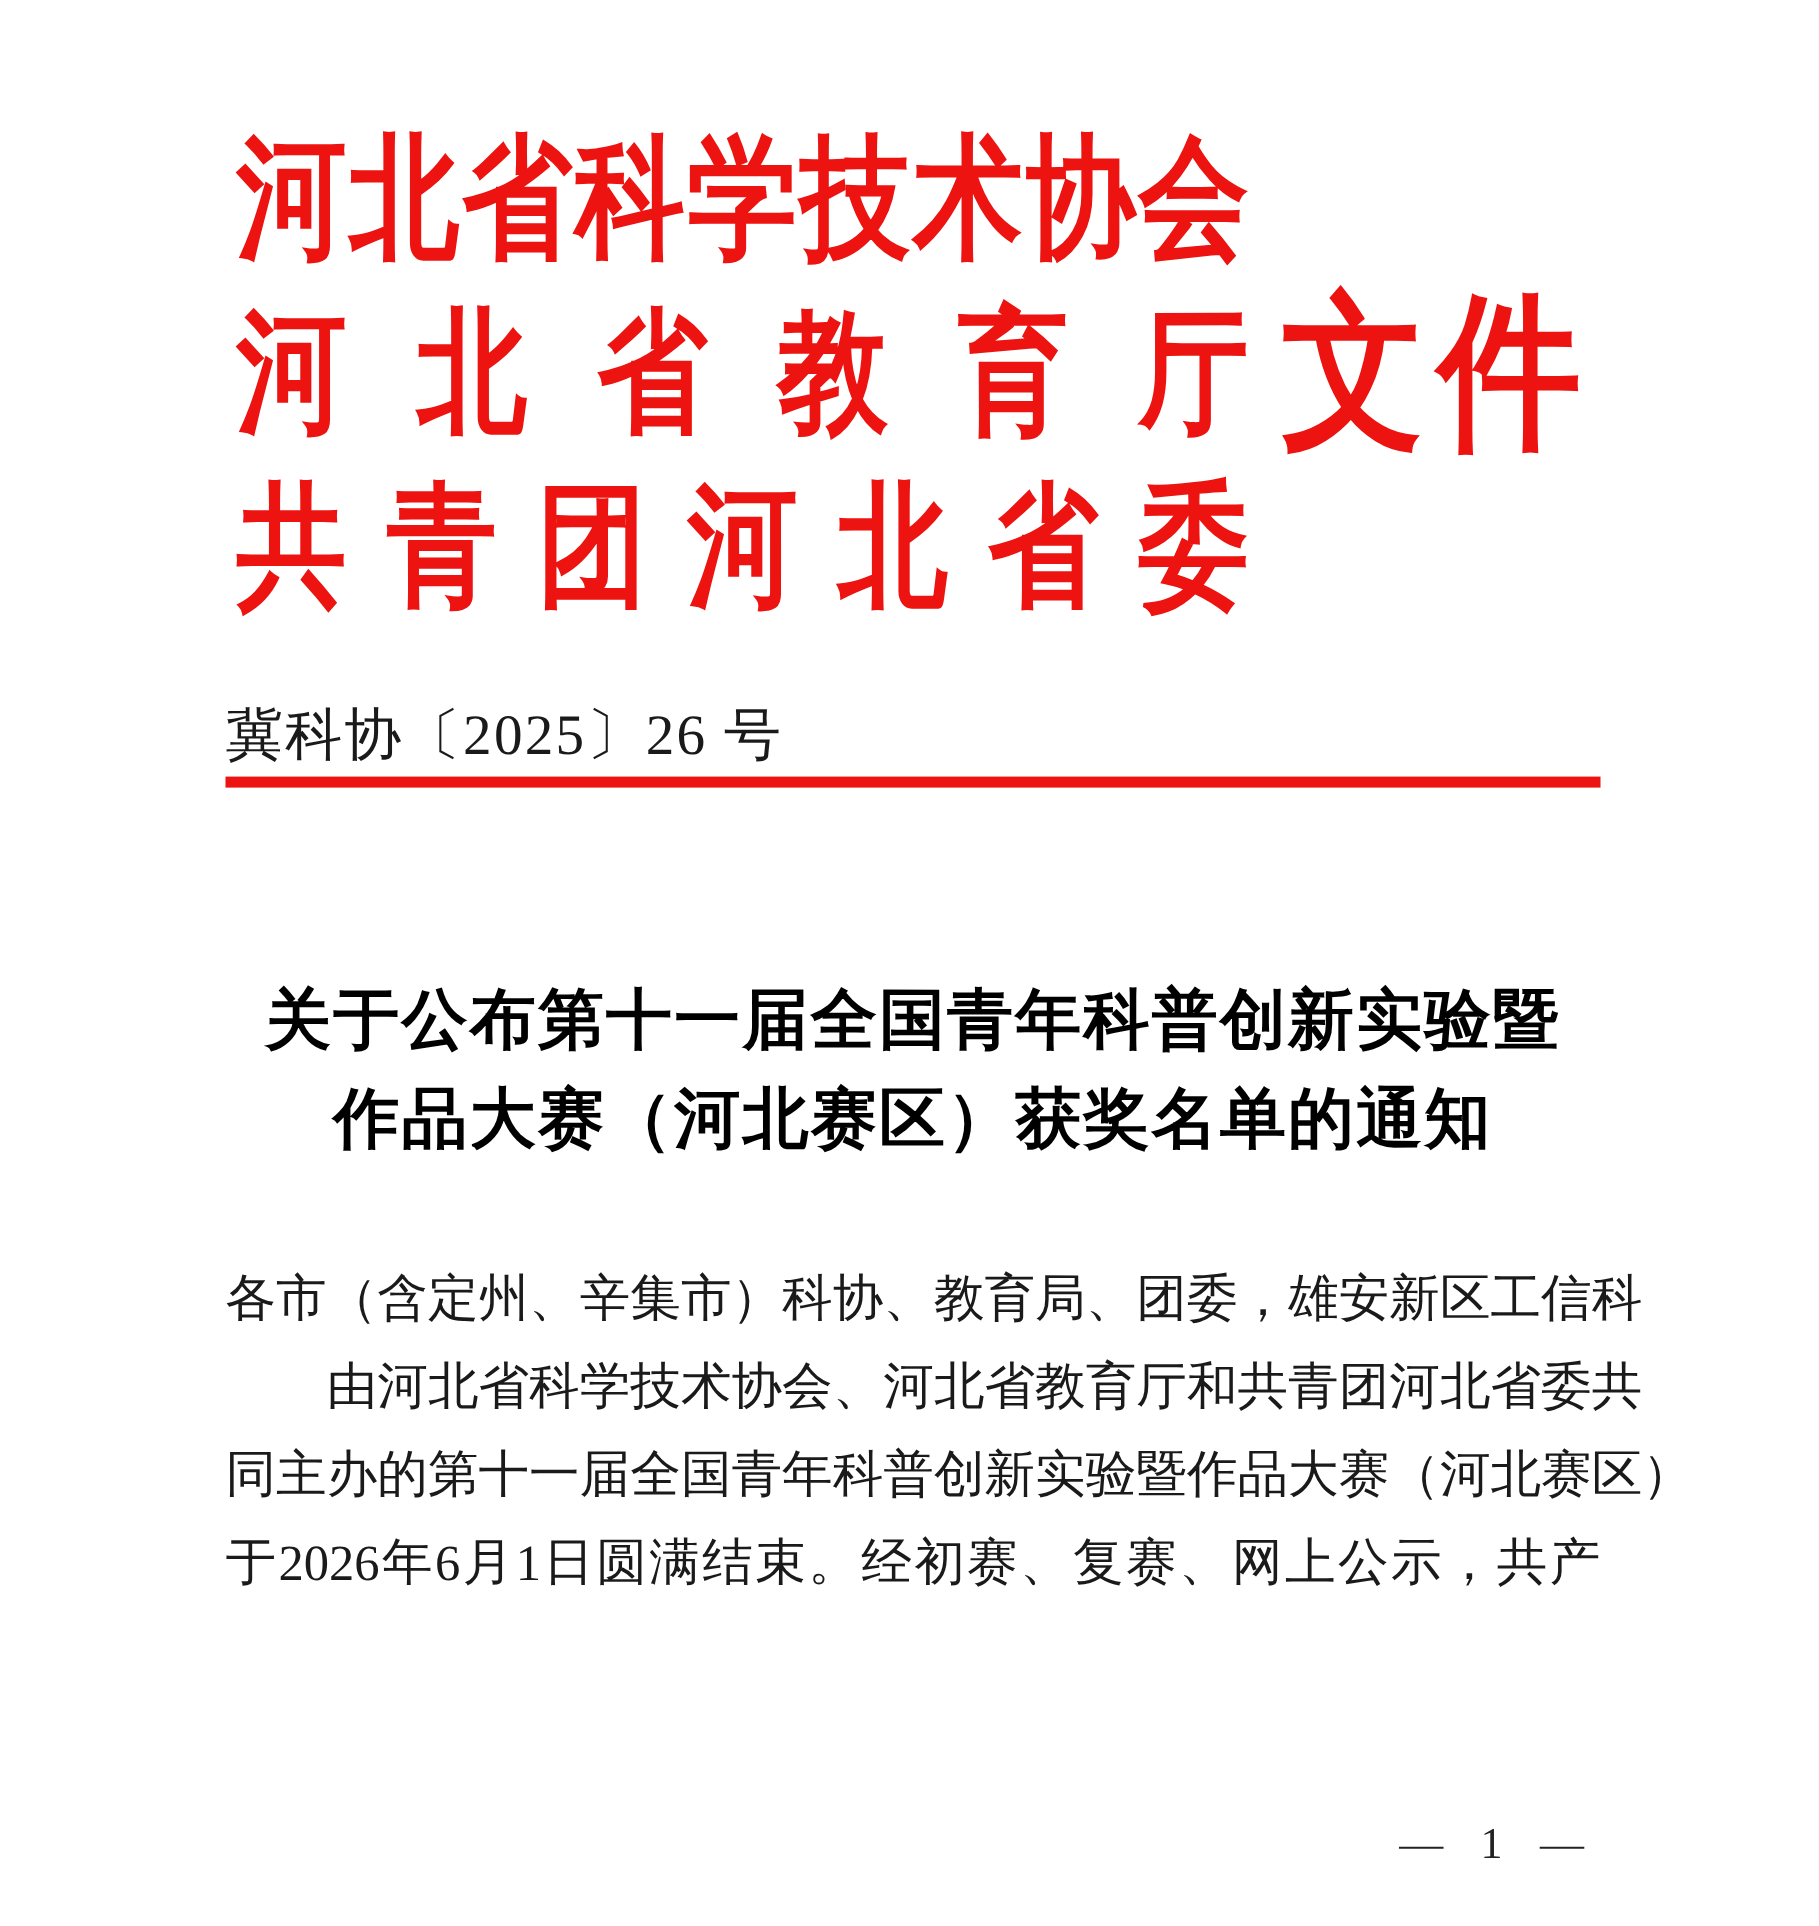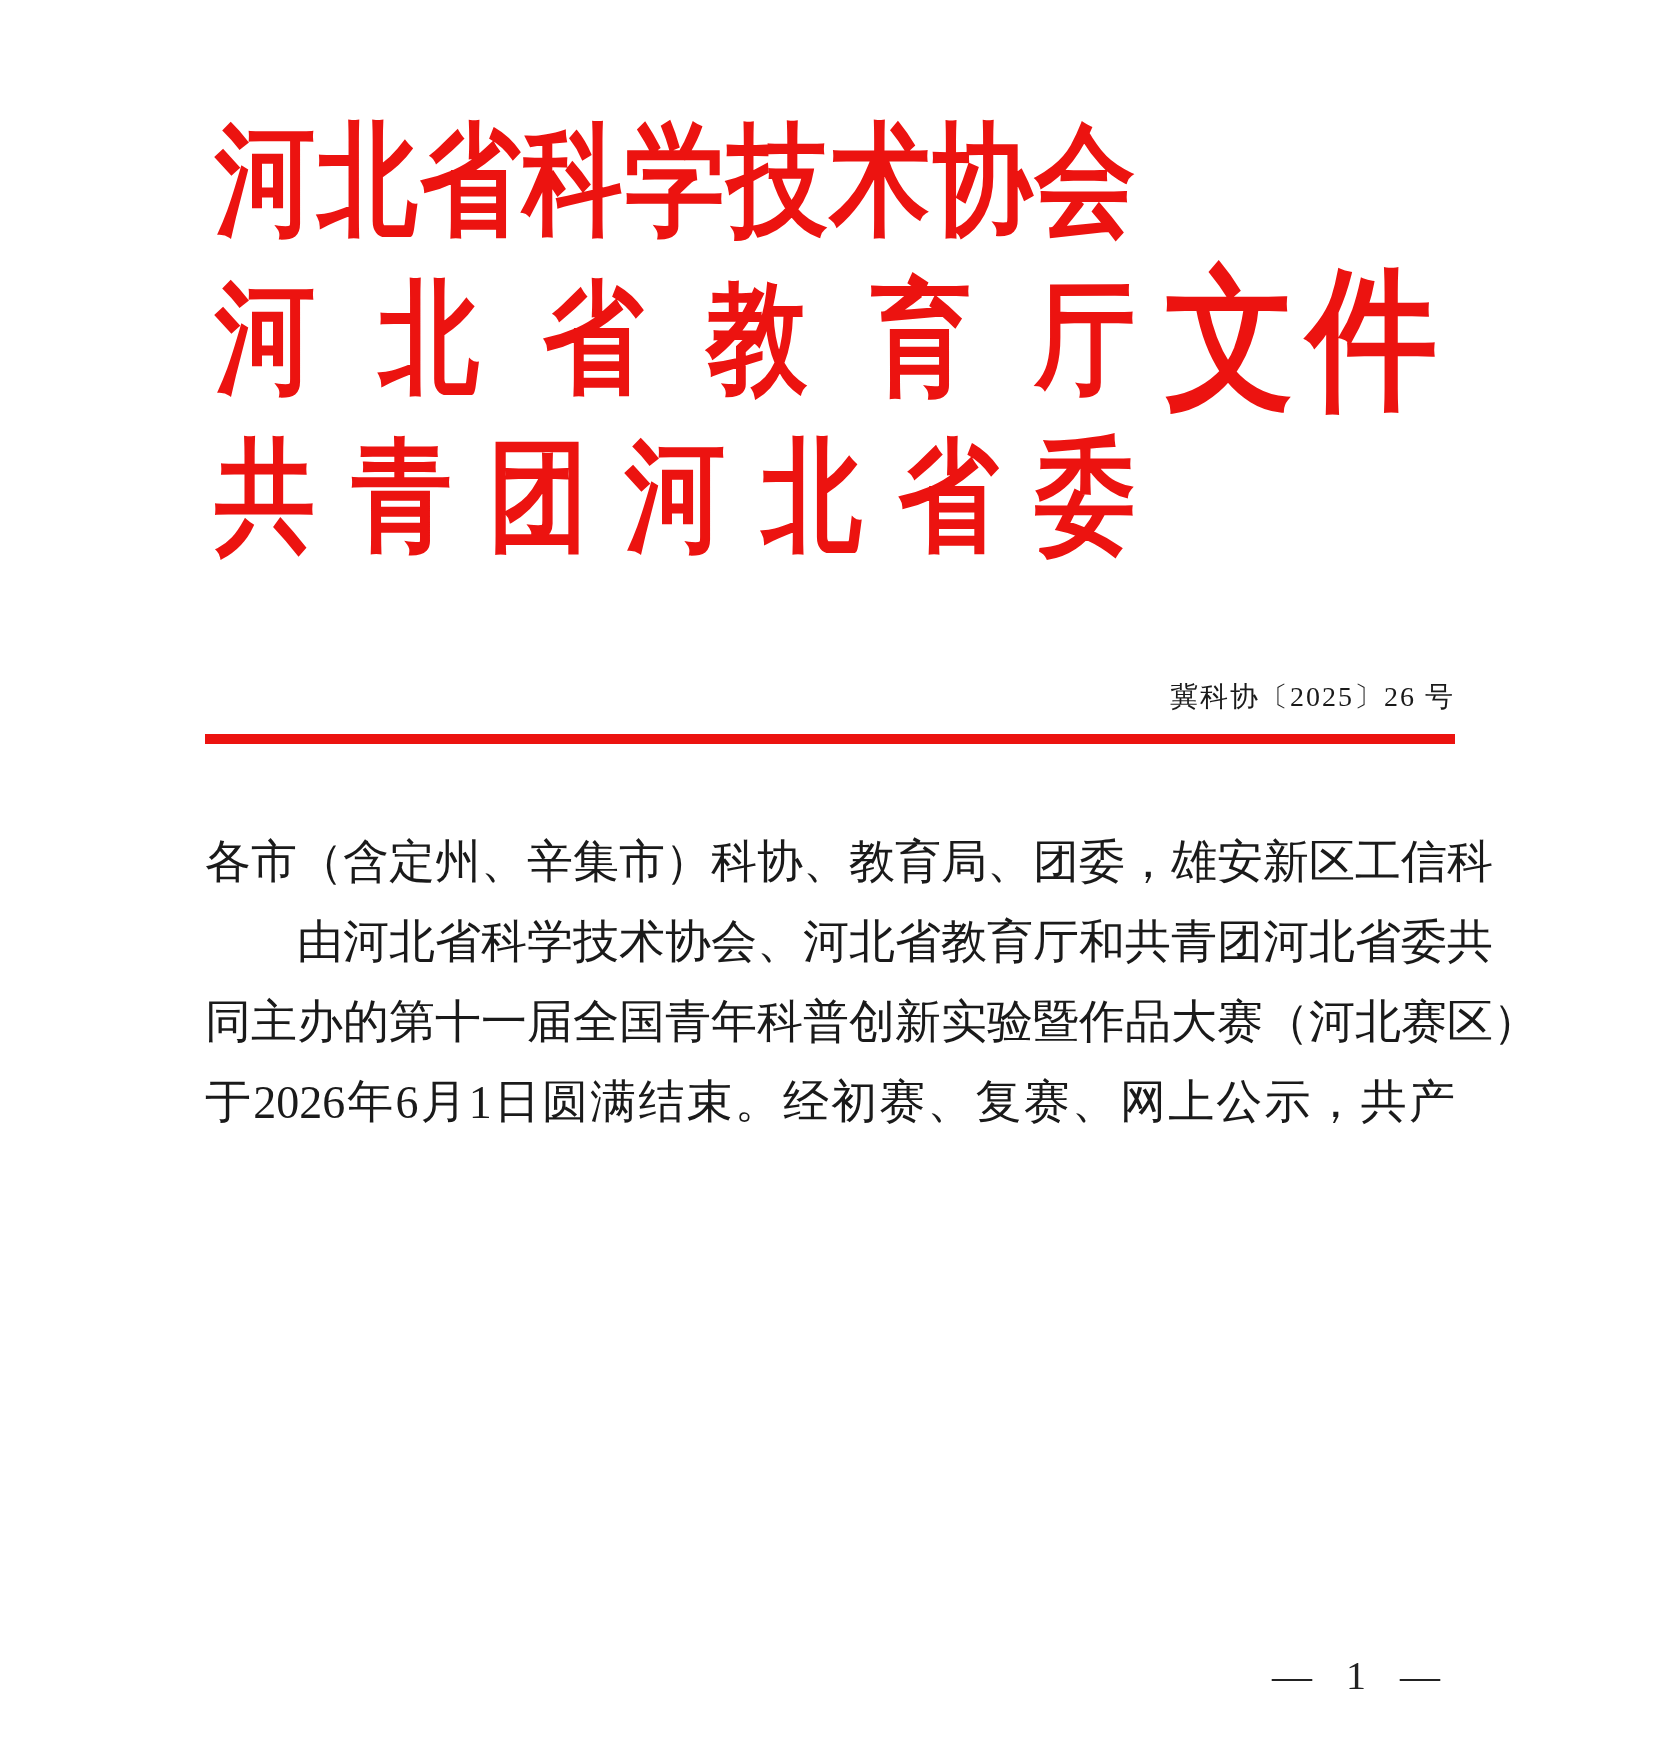--- a/index.html
+++ b/index.html
@@ -57,23 +57,23 @@
     font-weight: bold;
     line-height: 1;
     margin-left: 30px;
     letter-spacing: 12px;
     transform: scaleY(1.18);
     white-space: nowrap;
   }
 
   
   .doc-number {
-    margin-top: 96px;
-    text-align: right;
-    font-size: 28px;
+    margin-top: 68px;
+    text-align: left;
+    font-size: 52px;
     line-height: 48px;
     color: var(--body-color);
     letter-spacing: 2px;
   }
   .rule {
     margin-top: 13px;
     height: 10px;
     width: 100%;
     background: var(--red);
   }
@@ -161,20 +161,24 @@
             <span>委</span>
           </div>
       </div>
       <div class="doc-type">文件</div>
     </div>
 
     <div class="doc-number">冀科协〔2025〕26 号</div>
 
     <div class="rule"></div>
 
+    <div class="title">
+      <div>关于公布第十一届全国青年科普创新实验暨</div>
+      <div>作品大赛（河北赛区）获奖名单的通知</div>
+    </div>
 
     <div class="body-text">
       <div class="body-line fill">
           <span>各</span>
           <span>市</span>
           <span>（</span>
           <span>含</span>
           <span>定</span>
           <span>州</span>
           <span>、</span>

